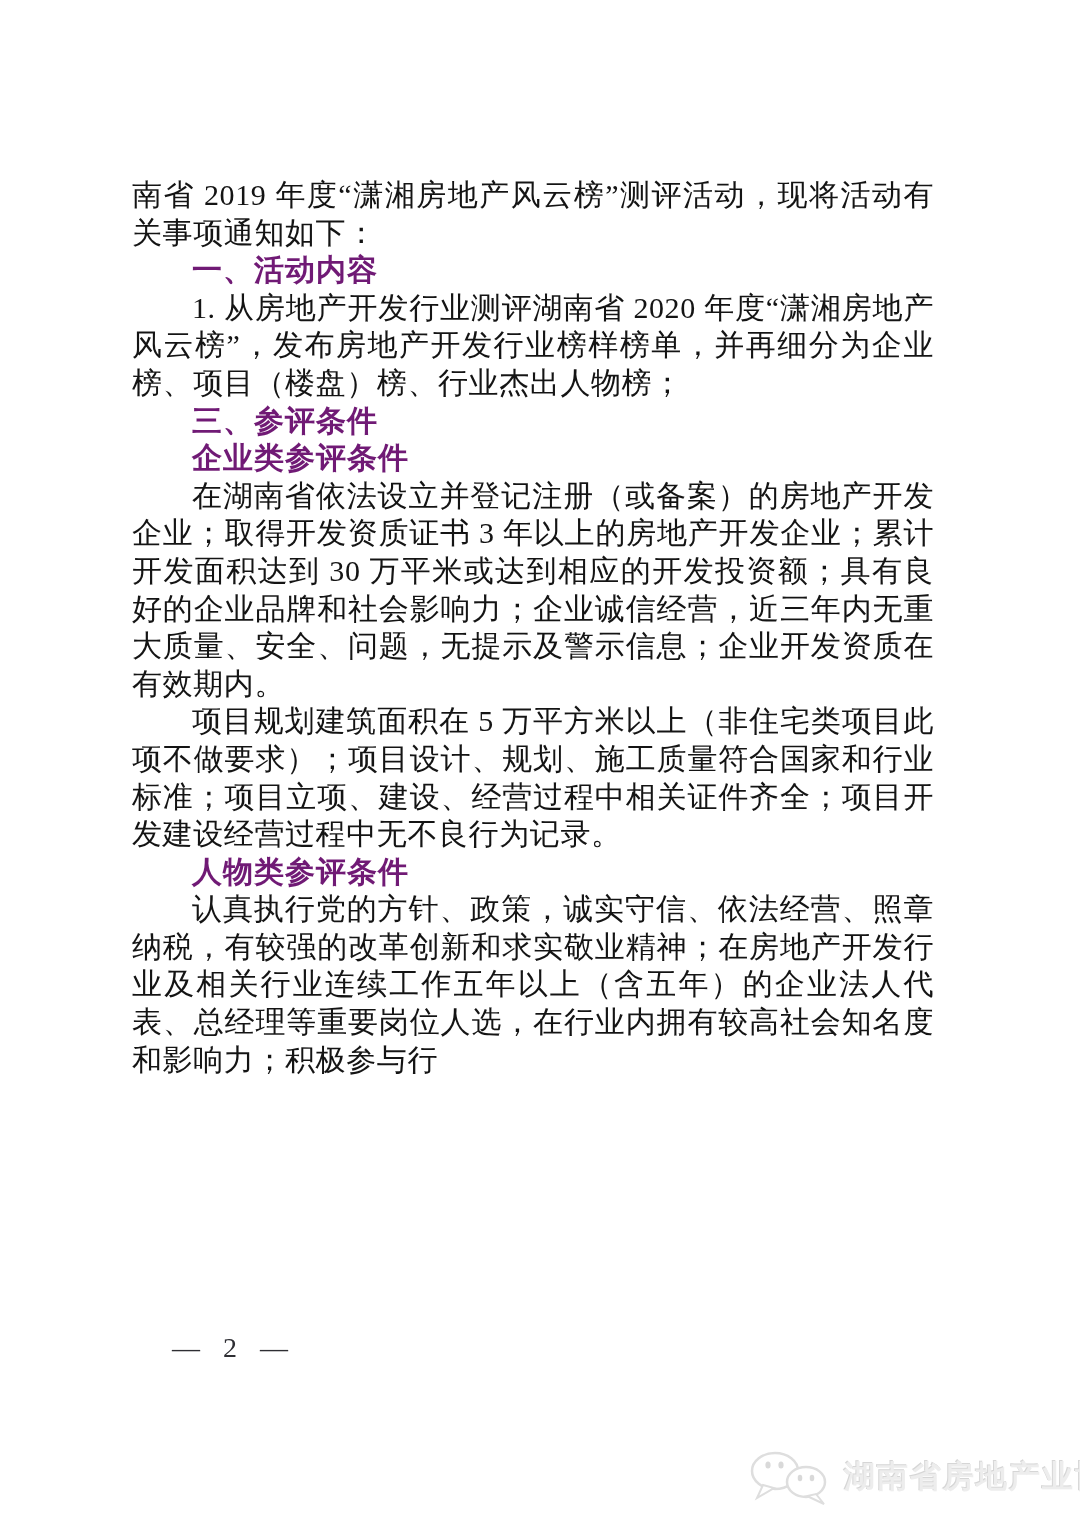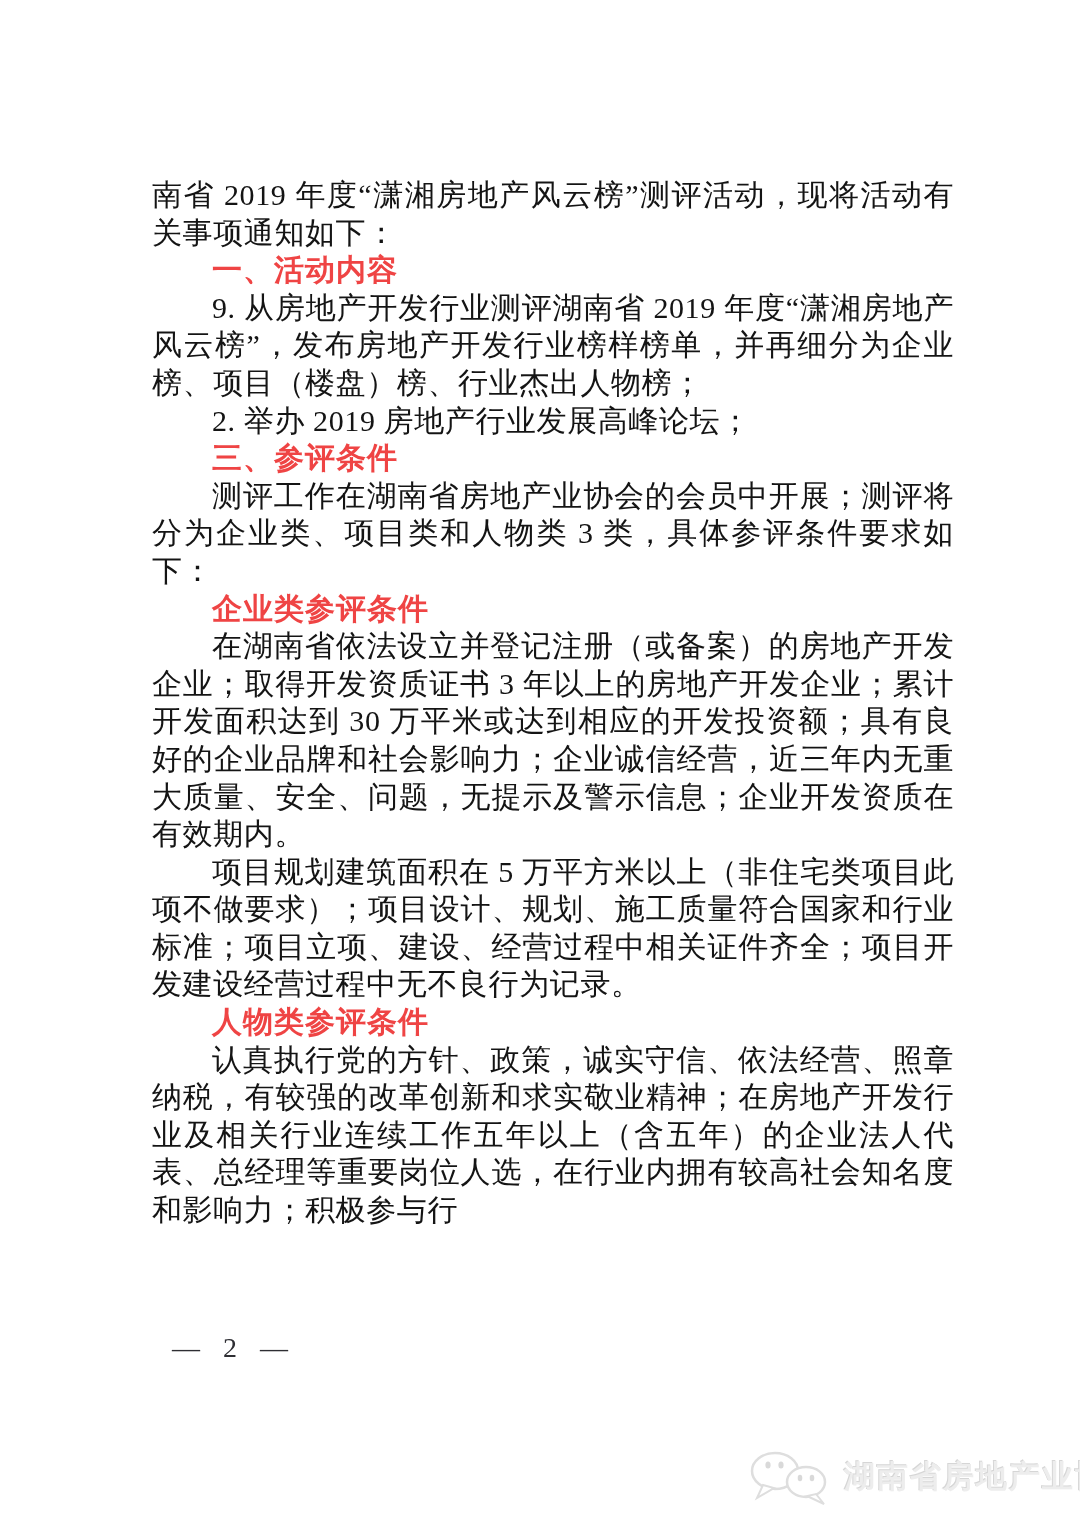--- a/index.html
+++ b/index.html
@@ -15,21 +15,21 @@
     font-family: "Liberation Serif", "DejaVu Serif", serif;
     color: #141414;
   }
   .page {
     position: absolute;
     inset: 0;
     background: #ffffff;
   }
   .content {
     position: absolute;
-    left: 152px;
+    left: 132px;
     top: 176px;
     width: 802px;
     font-size: 30px;
     line-height: 37.6px;
     text-align: justify;
     letter-spacing: 0.6px;
   }
   .content p {
     margin: 0;
     padding: 0;
@@ -38,21 +38,21 @@
     text-indent: 2em;
   }
   .no-indent {
     text-indent: 0;
   }
   .heading {
     font-family: "Liberation Sans", "DejaVu Sans", sans-serif;
     font-weight: bold;
     text-indent: 2em;
     letter-spacing: 1px;
-    color: #ef4444;
+    color: #701a75;
   }
   .page-number {
     position: absolute;
     left: 172px;
     top: 1332px;
     font-size: 28px;
     letter-spacing: 8px;
     color: #2e2e33;
     font-family: "Liberation Serif", "DejaVu Serif", serif;
   }
@@ -80,24 +80,22 @@
   }
 </style>
 </head>
 <body>
 
 <div class="page">
 
   <div class="content">
     <p class="body-text no-indent">南省 2019 年度“潇湘房地产风云榜”测评活动，现将活动有关事项通知如下：</p>
     <p class="heading">一、活动内容</p>
-    <p class="body-text">9. 从房地产开发行业测评湖南省 2019 年度“潇湘房地产风云榜”，发布房地产开发行业榜样榜单，并再细分为企业榜、项目（楼盘）榜、行业杰出人物榜；</p>
-    <p class="body-text">2. 举办 2019 房地产行业发展高峰论坛；</p>
+    <p class="body-text">1. 从房地产开发行业测评湖南省 2020 年度“潇湘房地产风云榜”，发布房地产开发行业榜样榜单，并再细分为企业榜、项目（楼盘）榜、行业杰出人物榜；</p>
     <p class="heading">三、参评条件</p>
-    <p class="body-text">测评工作在湖南省房地产业协会的会员中开展；测评将分为企业类、项目类和人物类 3 类，具体参评条件要求如下：</p>
     <p class="heading">企业类参评条件</p>
     <p class="body-text">在湖南省依法设立并登记注册（或备案）的房地产开发企业；取得开发资质证书 3 年以上的房地产开发企业；累计开发面积达到 30 万平米或达到相应的开发投资额；具有良好的企业品牌和社会影响力；企业诚信经营，近三年内无重大质量、安全、问题，无提示及警示信息；企业开发资质在有效期内。</p>
     <p class="body-text">项目规划建筑面积在 5 万平方米以上（非住宅类项目此项不做要求）；项目设计、规划、施工质量符合国家和行业标准；项目立项、建设、经营过程中相关证件齐全；项目开发建设经营过程中无不良行为记录。</p>
     <p class="heading">人物类参评条件</p>
     <p class="body-text">认真执行党的方针、政策，诚实守信、依法经营、照章纳税，有较强的改革创新和求实敬业精神；在房地产开发行业及相关行业连续工作五年以上（含五年）的企业法人代表、总经理等重要岗位人选，在行业内拥有较高社会知名度和影响力；积极参与行</p>
   </div>
 
   <div class="page-number">— 2 —</div>
 
   <div class="watermark">

